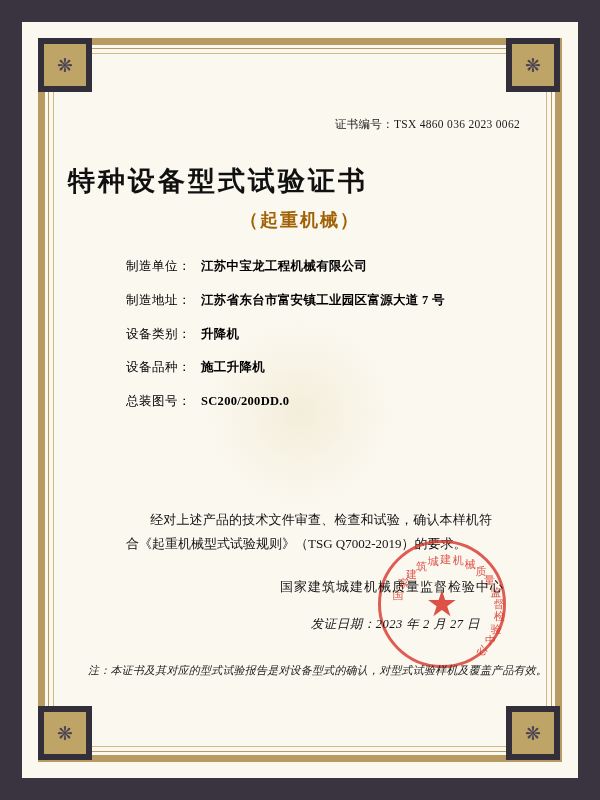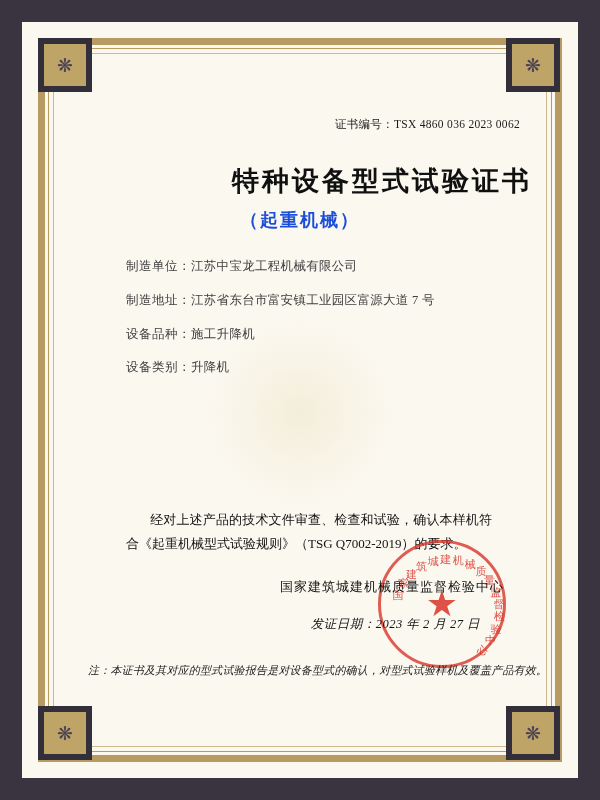--- a/index.html
+++ b/index.html
@@ -123,58 +123,60 @@
     letter-spacing: 0.3px;
     white-space: nowrap;
     font-family: "Liberation Serif", serif;
   }
 
   .title-main {
     position: absolute;
     top: 95px;
     left: 0;
     right: 0;
-    text-align: right;
+    text-align: left;
     font-size: 27px;
     font-weight: bold;
     letter-spacing: 3px;
     color: #101010;
   }
   .title-sub {
     position: absolute;
     top: 140px;
     left: 0;
     right: 0;
     text-align: center;
     font-size: 18px;
     font-weight: bold;
     letter-spacing: 2px;
-    color: #1d4ed8;
+    color: #a16207;
   }
 
   .fields {
     position: absolute;
     top: 190px;
     left: 58px;
     right: 20px;
   }
   .field-row {
     display: flex;
     align-items: baseline;
     margin-bottom: 17.5px;
     font-size: 12.5px;
-    color: #404040;
+    color: #000000;
     line-height: 1.3;
   }
   .field-label {
     white-space: nowrap;
     letter-spacing: 0.5px;
   }
   .field-value {
+    margin-left: 10px;
     letter-spacing: 0.3px;
+    font-weight: bold;
   }
 
   .statement {
     position: absolute;
     top: 440px;
     left: 58px;
     right: 40px;
     font-size: 13px;
     line-height: 1.85;
     color: #121212;
@@ -315,26 +317,30 @@
       <div class="fields">
         <div class="field-row">
           <span class="field-label">制造单位：</span>
           <span class="field-value">江苏中宝龙工程机械有限公司</span>
         </div>
         <div class="field-row">
           <span class="field-label">制造地址：</span>
           <span class="field-value">江苏省东台市富安镇工业园区富源大道 7 号</span>
         </div>
         <div class="field-row">
+          <span class="field-label">设备类别：</span>
+          <span class="field-value">升降机</span>
+        </div>
+        <div class="field-row">
           <span class="field-label">设备品种：</span>
           <span class="field-value">施工升降机</span>
         </div>
         <div class="field-row">
-          <span class="field-label">设备类别：</span>
-          <span class="field-value">升降机</span>
+          <span class="field-label">总装图号：</span>
+          <span class="field-value">SC200/200DD.0</span>
         </div>
       </div>
 
       <div class="statement"><span class="indent"></span><span>经对上述产品的技术文件审查、检查和试验，确认本样机符合《起重机械型式试验规则》（TSG Q7002-2019）的要求。</span></div>
 
       <div class="seal">
         <div class="seal-ring"></div>
         <div class="seal-star">★</div>
         <div class="seal-text">
           <span style="transform: rotate(-72deg) translate(0,-52px) rotate(72deg);">国</span>

